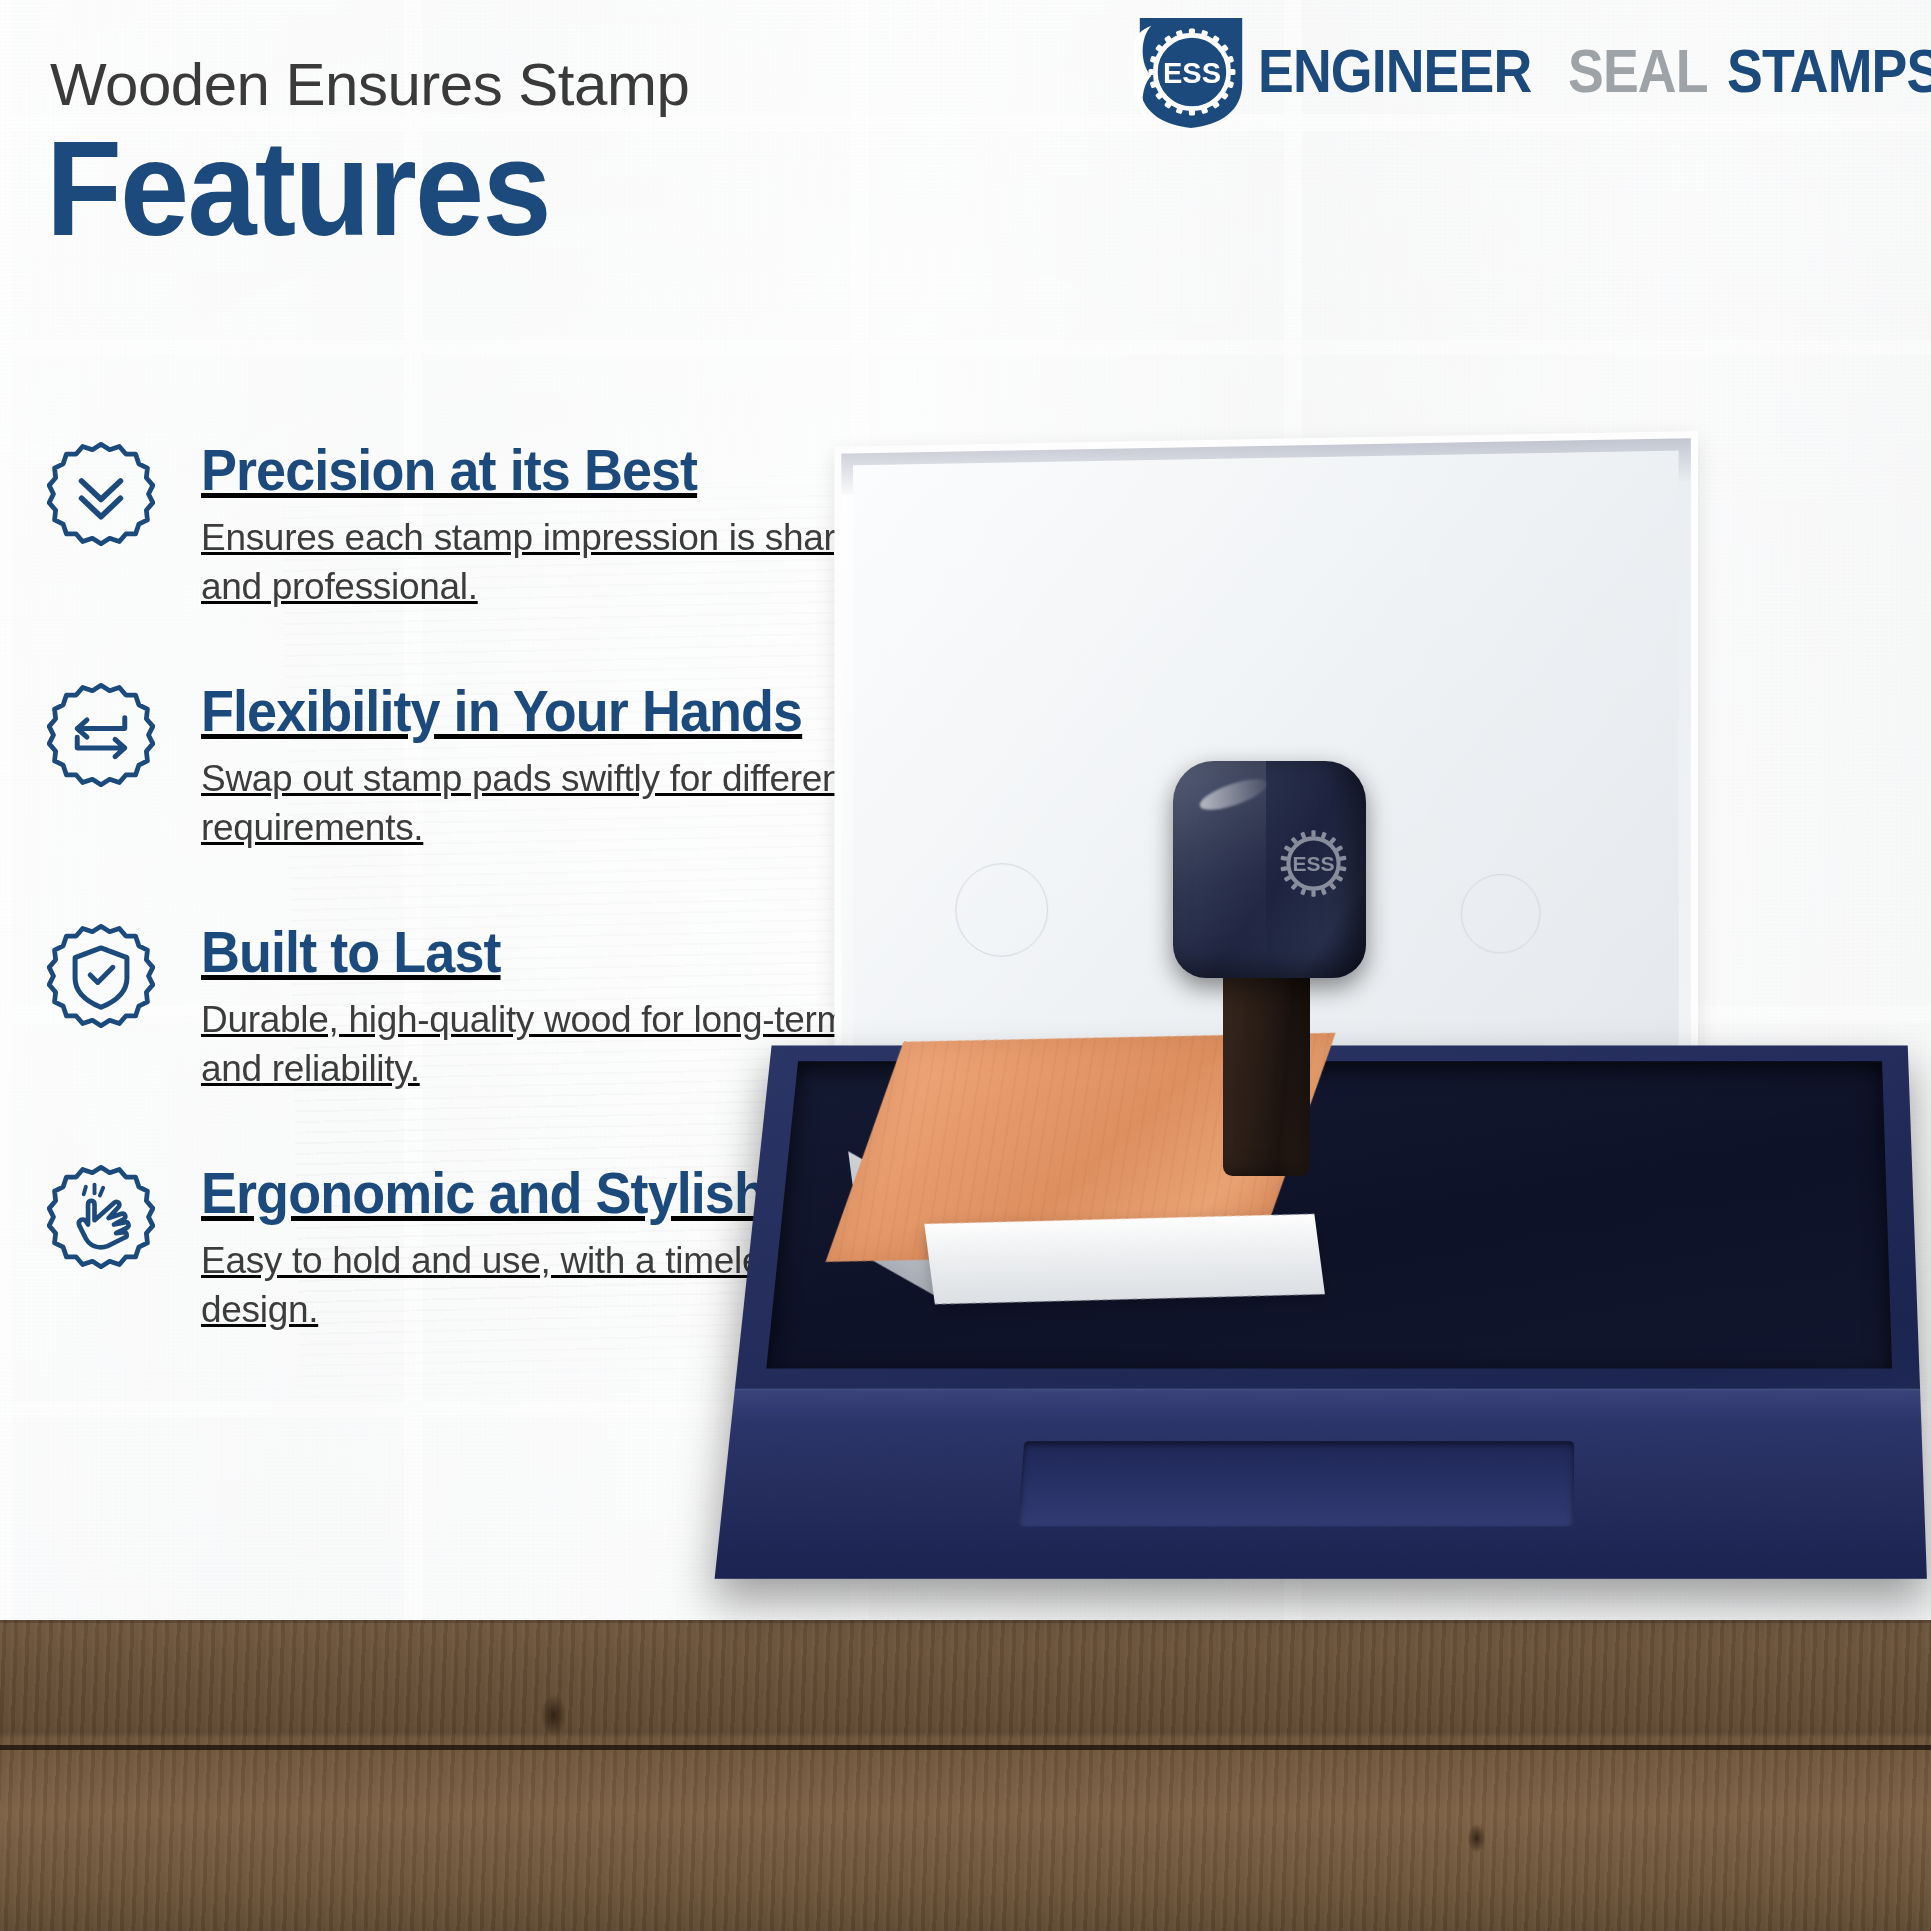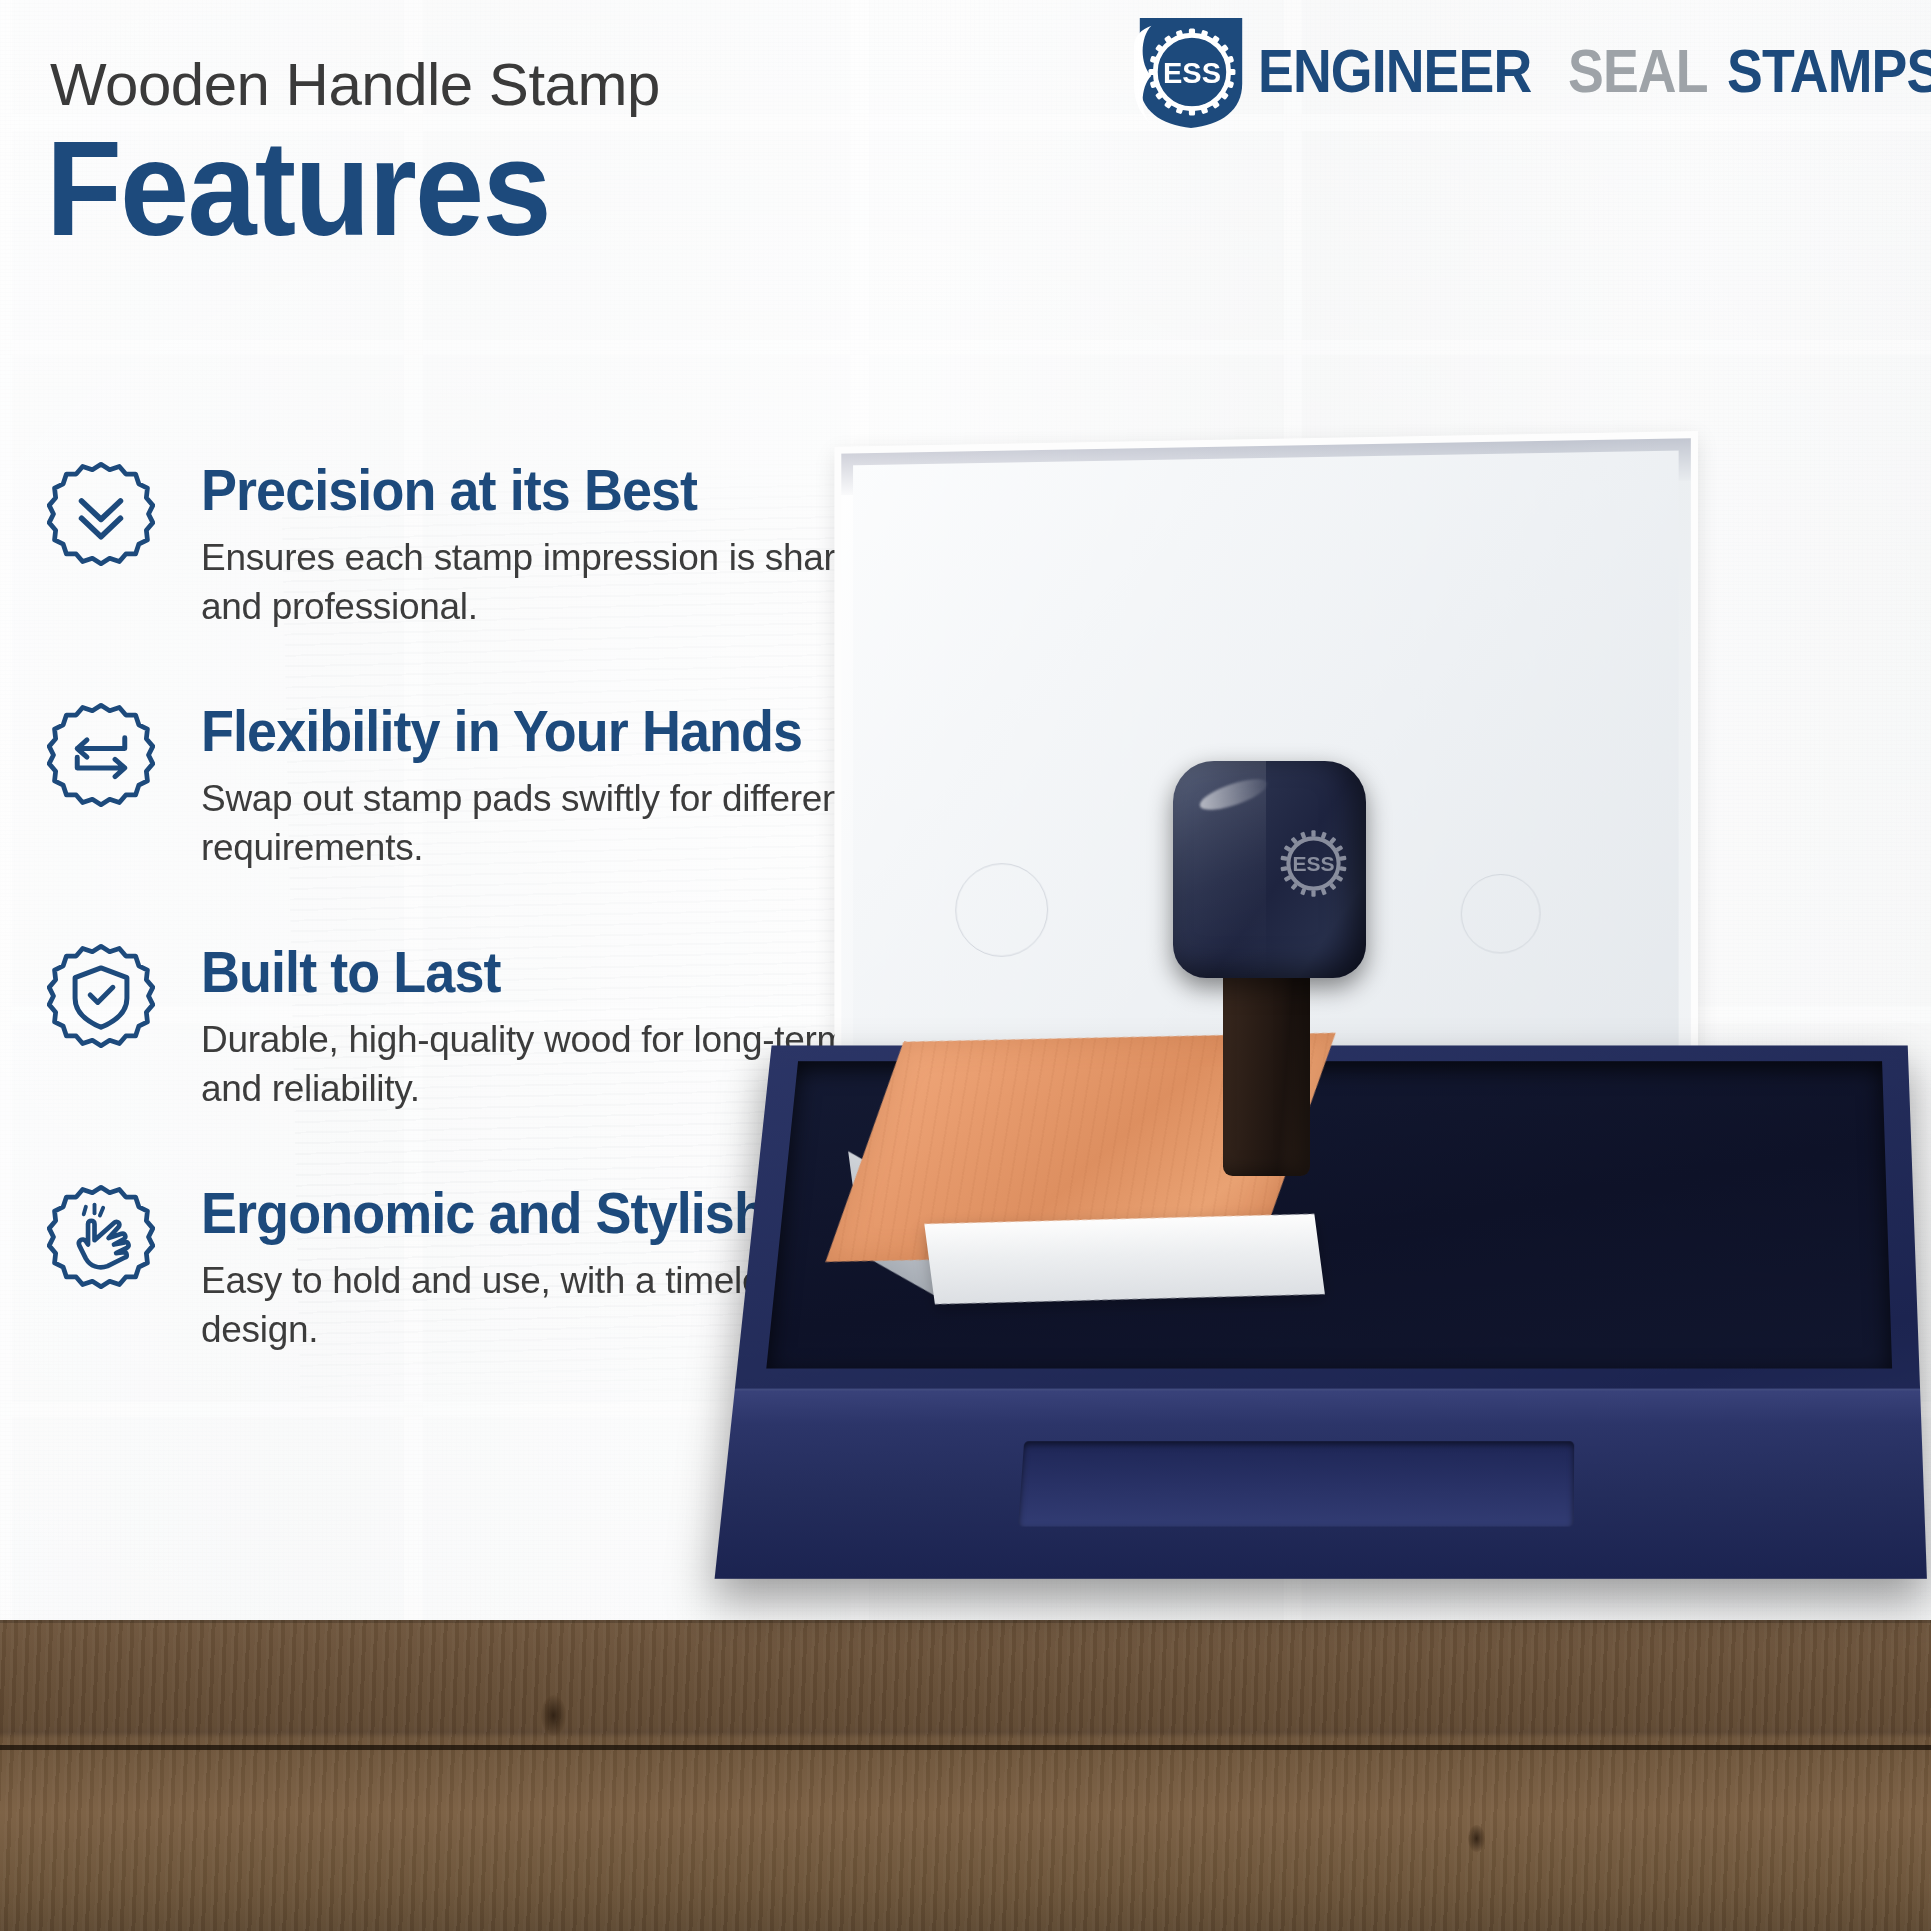--- a/index.html
+++ b/index.html
@@ -69,21 +69,21 @@
   
   .logo{position:absolute;left:1134px;top:13.5px;height:116px;display:flex;align-items:center;gap:0px;}
   .logo-shield{width:114px;height:116px;flex:0 0 auto;}
   .logo-word{display:flex;align-items:center;height:116px;margin-left:9.7px;}
   .logo-word span{font-weight:800;font-size:61px;letter-spacing:-1px;line-height:1;
      transform:scaleX(.88);transform-origin:left center;display:inline-block;}
   .lw-blue{color:#1d4a7c;}
   .lw-gray{color:#9ea3a8;}
 
   
-  .features{position:absolute;left:39px;top:454px;width:1023px;}
+  .features{position:absolute;left:39px;top:434px;width:1023px;text-decoration:underline;}
   .feature{position:relative;min-height:241px;}
   .f-icon{position:absolute;left:7.7px;top:5.8px;width:108px;height:108px;}
   .f-title{margin:0 0 0 162px;padding-top:5.8px;font-size:58px;font-weight:800;color:#1d4a7c;
      letter-spacing:-1px;line-height:1.05;transform:scaleX(.93);transform-origin:left top;white-space:nowrap;}
   .f-desc{margin:13.5px 0 0 162px;font-size:37px;line-height:1.32;color:#3c3c3c;font-weight:400;
      max-width:772px;letter-spacing:-0.3px;}
 
   
   .product{position:absolute;left:927px;top:415px;width:1004px;height:1265px;}
 
@@ -164,21 +164,21 @@
   <div class="bg-docs"></div>
   <div class="bg-docs2"></div>
   <div class="bg-vign"></div>
 
   <div class="table-wood">
     <div class="wood-seam a"></div>
     <div class="wood-knot" style="left:541px;top:75px;"></div>
     <div class="wood-knot" style="left:1468px;top:205px;width:17.4px;height:27px;"></div>
   </div>
 
-  <div class="kicker">Wooden Handle Stamp</div>
+  <div class="kicker">Wooden Ensures Stamp</div>
   <div class="bigtitle">Features</div>
 
   <div class="logo">
     <svg class="logo-shield" viewBox="0 0 118 120">
       <path d="M6 4 H112 V72 C112 100 90 115 59 118 C28 115 6 100 6 72 Z" fill="#1d4a7c"></path>
       <path d="M18 12 C6 24 6 52 18 64 C6 76 6 104 18 114 C8 106 0 92 0 74 V34 C0 22 8 16 18 12 Z" fill="#ffffff"></path>
       <g transform="translate(60,60)">
         <g fill="none" stroke="#ffffff" stroke-width="5">
           <circle r="38"></circle>
         </g>

